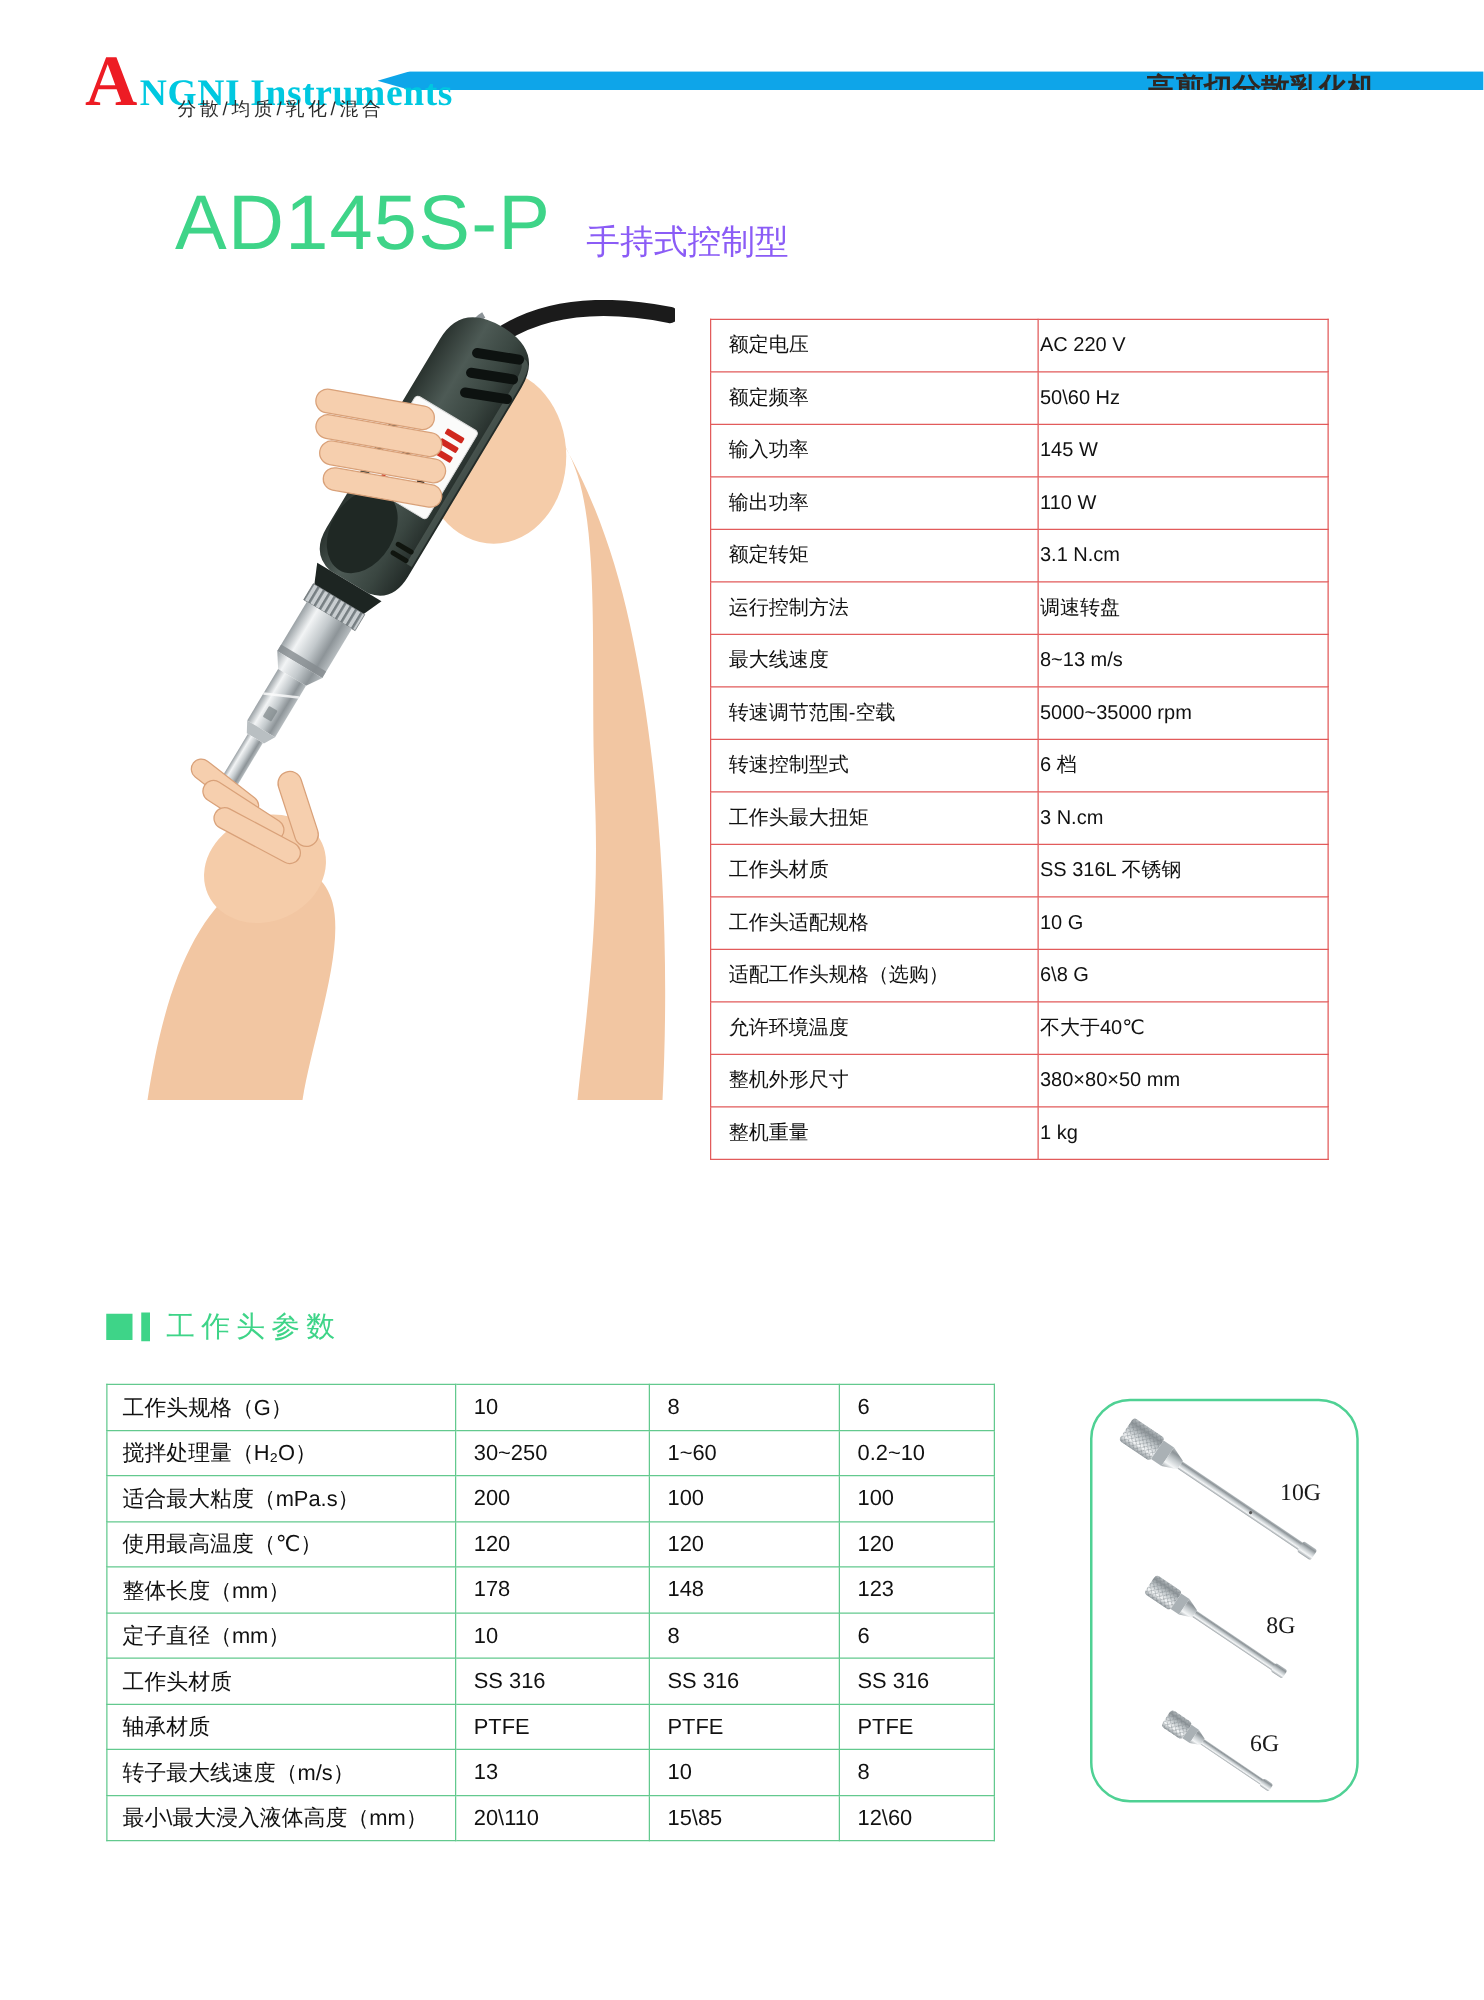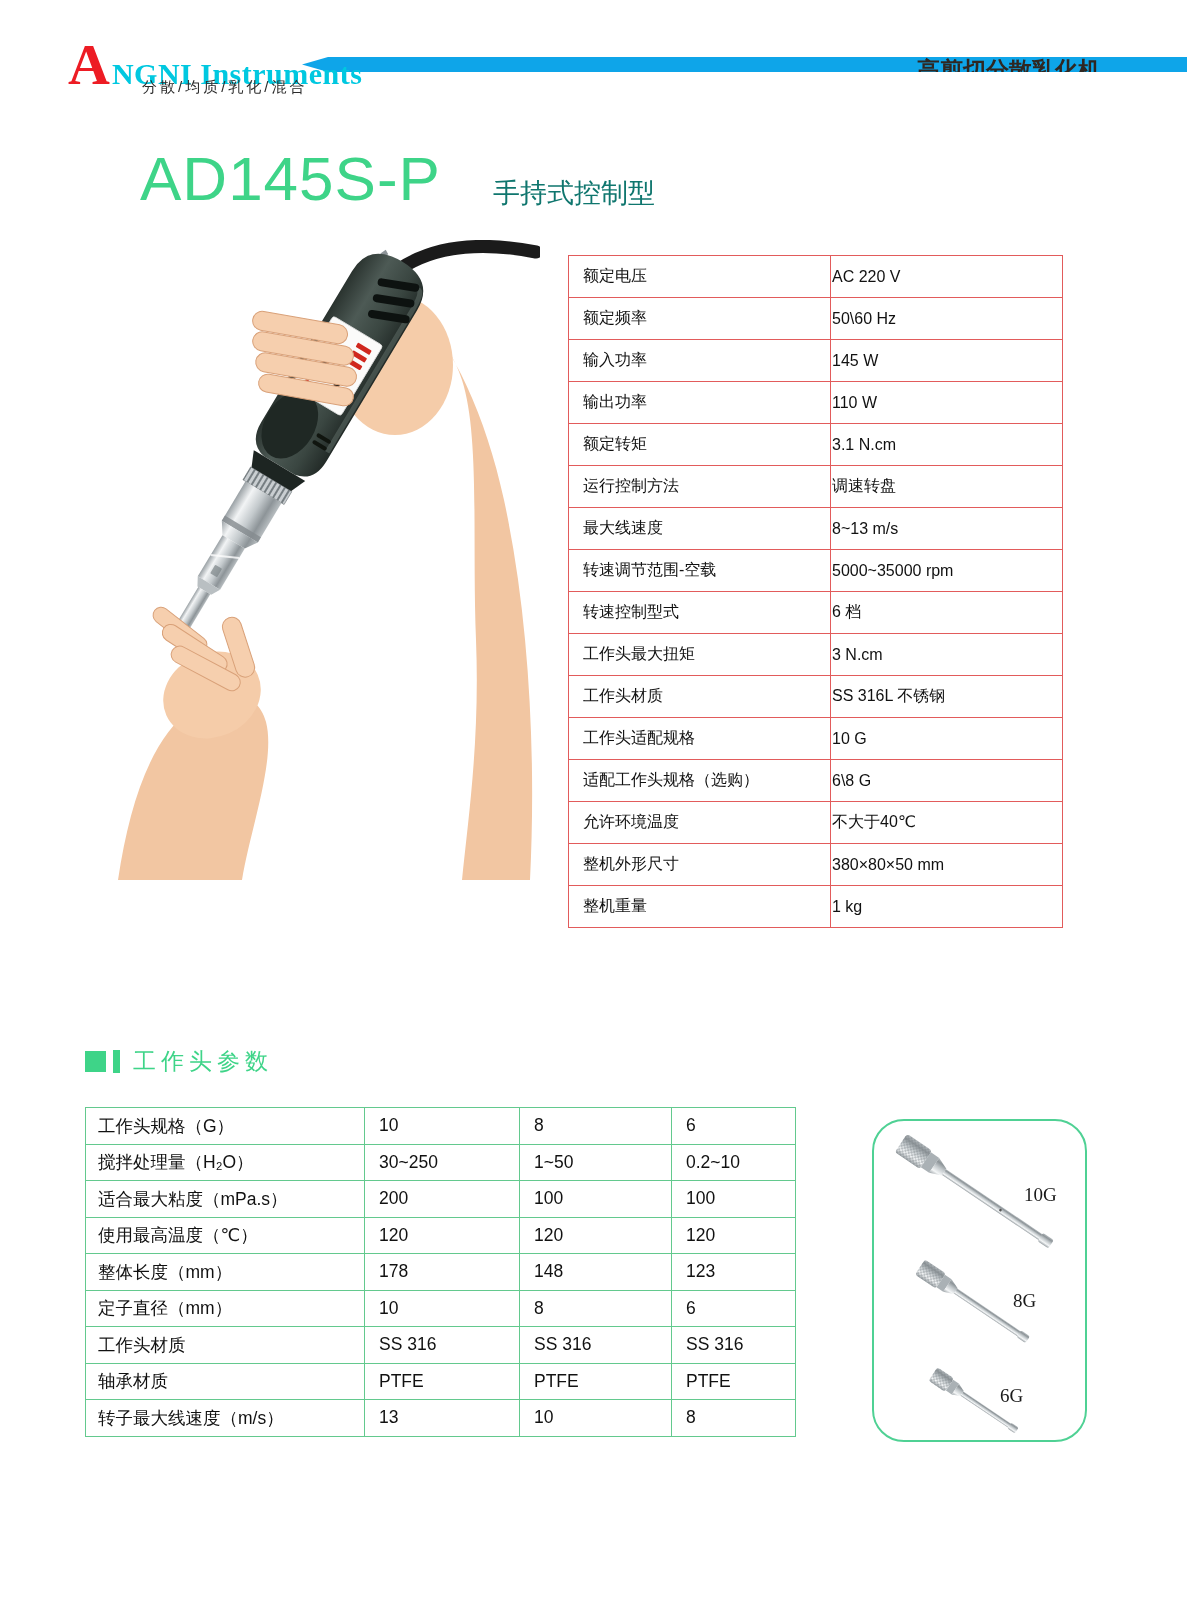--- a/index.html
+++ b/index.html
@@ -12,21 +12,21 @@
   .logo-rest{font-family:"Liberation Serif","DejaVu Serif",serif;font-weight:bold;font-size:30px;color:#00c8e0;margin-left:2px;letter-spacing:.5px}
   .logo-tagline{position:absolute;left:74px;top:42px;font-size:15px;color:#2b2b2b;letter-spacing:3px;white-space:nowrap}
   .banner{position:absolute;left:302px;top:57px;width:885px;height:15px;background:#0ea5e9;
           clip-path:polygon(0 50%,26px 0,100% 0,100% 100%,26px 100%)}
   .banner-text{position:absolute;right:86px;top:0;line-height:27px;
           font-family:"Liberation Serif","DejaVu Serif",serif;font-weight:bold;font-size:23px;color:#2f2722}
 
   
   .title-row{position:absolute;left:140px;top:146px;display:flex;align-items:flex-end}
   .model{font-size:62px;color:#3ed488;letter-spacing:1px;line-height:1.05}
-  .subtitle{font-size:27px;color:#0f766e;margin-left:52px}
+  .subtitle{font-size:27px;color:#8b5cf6;margin-left:28px}
 
   
   .photo{position:absolute;left:100px;top:240px;width:440px;height:640px}
 
   
   .spec{position:absolute;left:568px;top:255px;width:494px;border-collapse:collapse;table-layout:fixed}
   .spec td{border:1.5px solid #e25b5b;height:39px;font-size:16px;vertical-align:middle;background:#fff;
            white-space:nowrap;overflow:hidden}
   .spec td.lbl{padding-left:14px}
   .spec td.val{}
@@ -239,21 +239,21 @@
   <tbody>
         <tr>
           <td class="lbl">工作头规格（G）</td>
           <td class="val">10</td>
           <td class="val">8</td>
           <td class="val">6</td>
         </tr>
         <tr>
           <td class="lbl">搅拌处理量（H₂O）</td>
           <td class="val">30~250</td>
-          <td class="val">1~50</td>
+          <td class="val">1~60</td>
           <td class="val">0.2~10</td>
         </tr>
         <tr>
           <td class="lbl">适合最大粘度（mPa.s）</td>
           <td class="val">200</td>
           <td class="val">100</td>
           <td class="val">100</td>
         </tr>
         <tr>
           <td class="lbl">使用最高温度（℃）</td>
@@ -283,20 +283,26 @@
           <td class="lbl">轴承材质</td>
           <td class="val">PTFE</td>
           <td class="val">PTFE</td>
           <td class="val">PTFE</td>
         </tr>
         <tr>
           <td class="lbl">转子最大线速度（m/s）</td>
           <td class="val">13</td>
           <td class="val">10</td>
           <td class="val">8</td>
+        </tr>
+        <tr>
+          <td class="lbl">最小\最大浸入液体高度（mm）</td>
+          <td class="val">20\110</td>
+          <td class="val">15\85</td>
+          <td class="val">12\60</td>
         </tr>
       </tbody>
     </table>
 
   <div class="head-box">
     <svg viewBox="0 0 211 319" width="211" height="319">
       <defs>
         <linearGradient id="metalB" x1="0" y1="0" x2="1" y2="0">
           <stop offset="0" stop-color="#9aa1a5"></stop>
             <stop offset="0.25" stop-color="#f4f6f7"></stop>

